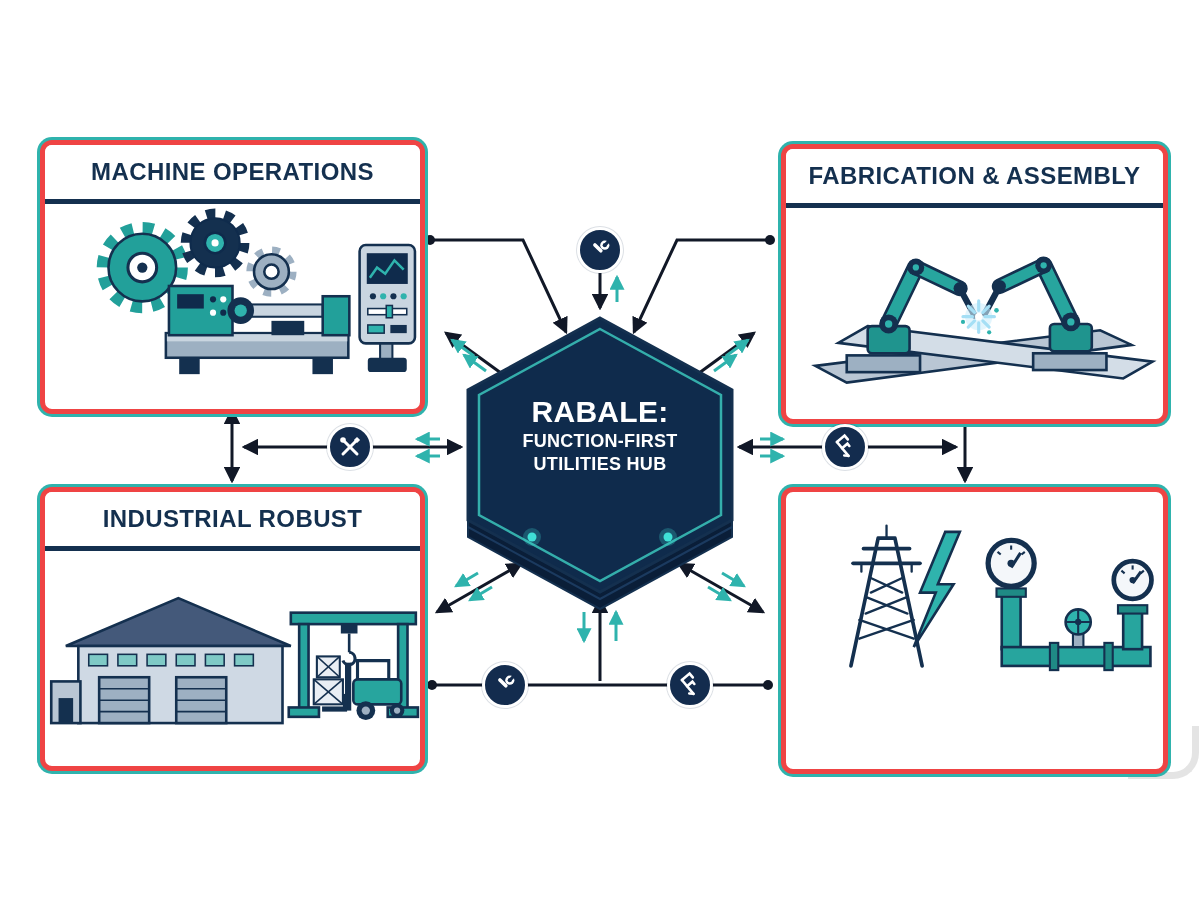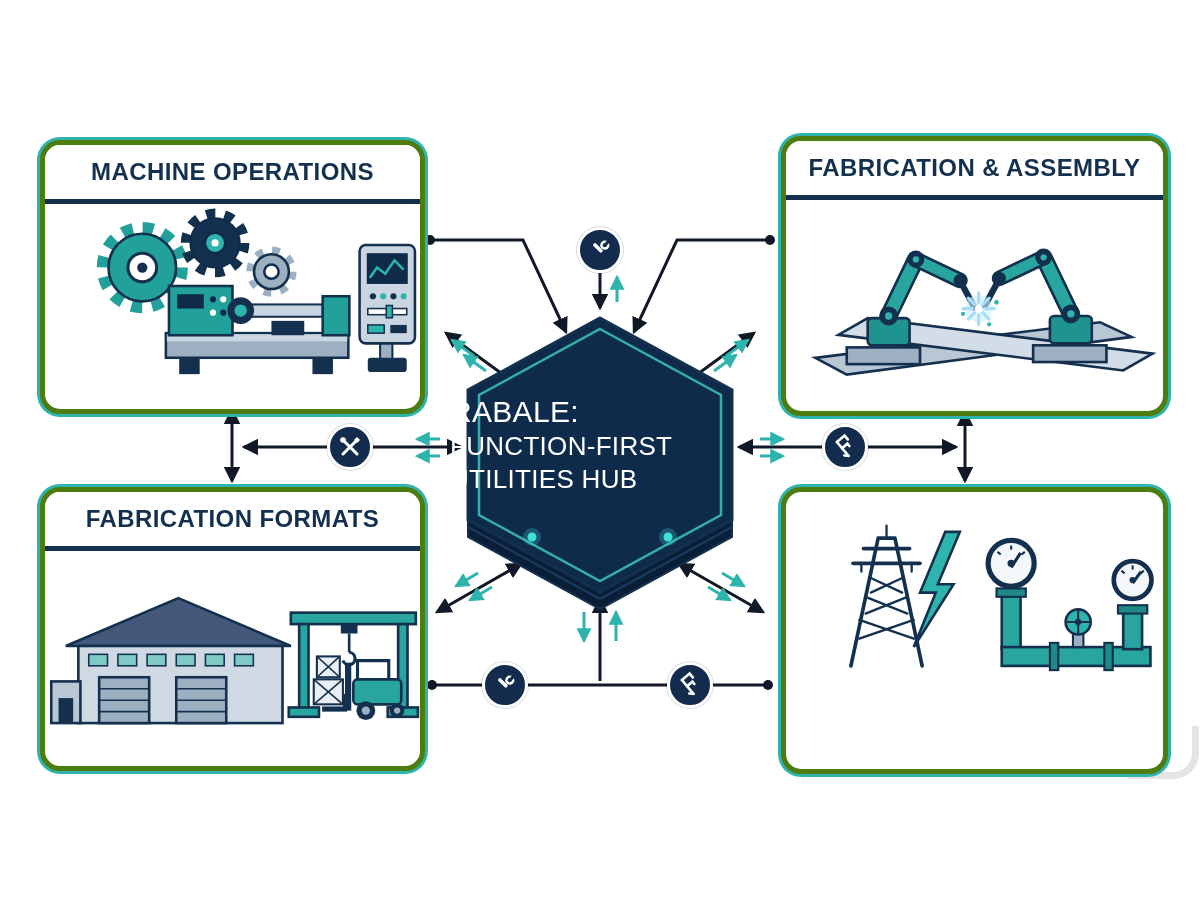--- a/index.html
+++ b/index.html
@@ -1,38 +1,38 @@
 <!DOCTYPE html>
 <html><head>
 <meta charset="utf-8">
 <style>
   html,body{margin:0;padding:0;background:#ffffff;}
   body{display:flex;justify-content:center;font-family:"Liberation Sans",sans-serif;}
   #canvas{position:relative;width:1200px;height:900px;background:#ffffff;overflow:hidden;}
 
   .connectors{position:absolute;left:0;top:0;width:1200px;height:900px;z-index:1;pointer-events:none;}
 
-  .card{position:absolute;background:#ffffff;border:5px solid #4d7c0f;border-radius:20px;
+  .card{position:absolute;background:#ffffff;border:5px solid #ef4444;border-radius:12px;
         box-shadow:0 0 0 3px #2fb3ad;overflow:hidden;z-index:2;}
   .card-header{height:54px;display:flex;align-items:center;justify-content:center;
         font-weight:700;font-size:24px;color:#14304f;border-bottom:5px solid #14304f;
         letter-spacing:.4px;background:#ffffff;white-space:nowrap;}
   .card-body{position:relative;width:100%;height:calc(100% - 59px);}
   .card-body svg{width:100%;height:100%;display:block;}
 
   .card.tl{left:40px;top:140px;width:375px;height:264px;}
-  .card.tr{left:781px;top:136px;width:377px;height:270px;}
+  .card.tr{left:781px;top:144px;width:377px;height:270px;}
   .card.bl{left:40px;top:487px;width:375px;height:274px;}
   .card.br{left:781px;top:487px;width:377px;height:277px;}
 
   .hub-svg{position:absolute;left:450px;top:305px;width:300px;height:320px;z-index:3;}
-  .hub-text{position:absolute;left:450px;top:394px;width:300px;color:#ffffff;
-        font-weight:400;z-index:4;letter-spacing:.3px;}
+  .hub-text{position:absolute;left:450px;top:394px;width:300px;text-align:center;color:#ffffff;
+        font-weight:700;z-index:4;letter-spacing:.3px;}
   .hub-text .l1{font-size:30px;line-height:1.2;display:block;}
-  .hub-text .l2,.hub-text .l3{font-size:26px;line-height:1.28;display:block;}
+  .hub-text .l2,.hub-text .l3{font-size:18px;line-height:1.28;display:block;}
 
   .badge{position:absolute;width:46px;height:46px;border-radius:50%;background:#132c4e;
         border:3px solid #ffffff;box-sizing:border-box;display:flex;align-items:center;
         justify-content:center;z-index:5;box-shadow:0 0 0 1px rgba(19,44,78,.15);}
   .badge svg{width:28px;height:28px;display:block;}
   .b-top{left:577px;top:227px;}
   .b-left{left:327px;top:424px;}
   .b-right{left:822px;top:424px;}
   .b-bl{left:482px;top:662px;}
   .b-br{left:667px;top:662px;}
@@ -216,21 +216,21 @@
           <circle r="3.5" fill="#ffffff"></circle>
           <circle cx="17" cy="-6" r="2.2" fill="#2fb3ad"></circle>
           <circle cx="-15" cy="5" r="2" fill="#2fb3ad"></circle>
           <circle cx="10" cy="15" r="2" fill="#2fb3ad"></circle>
         </g>
       </svg>
     </div>
   </div>
 
   <div class="card bl">
-    <div class="card-header">FABRICATION FORMATS</div>
+    <div class="card-header">INDUSTRIAL ROBUST</div>
     <div class="card-body">
       <svg viewBox="0 0 360 200" preserveAspectRatio="xMidYMid meet">
         <g>
           <polygon points="20,88 128,42 236,88" fill="#44597a" stroke="#14304f" stroke-width="2.5"></polygon>
           <rect x="32" y="88" width="196" height="74" fill="#cfd9e4" stroke="#14304f" stroke-width="2.5"></rect>
           <g fill="#7fcac6" stroke="#14304f" stroke-width="1.5">
             <rect x="42" y="96" width="18" height="11"></rect>
               <rect x="70" y="96" width="18" height="11"></rect>
             <rect x="98" y="96" width="18" height="11"></rect>
               <rect x="126" y="96" width="18" height="11"></rect>

